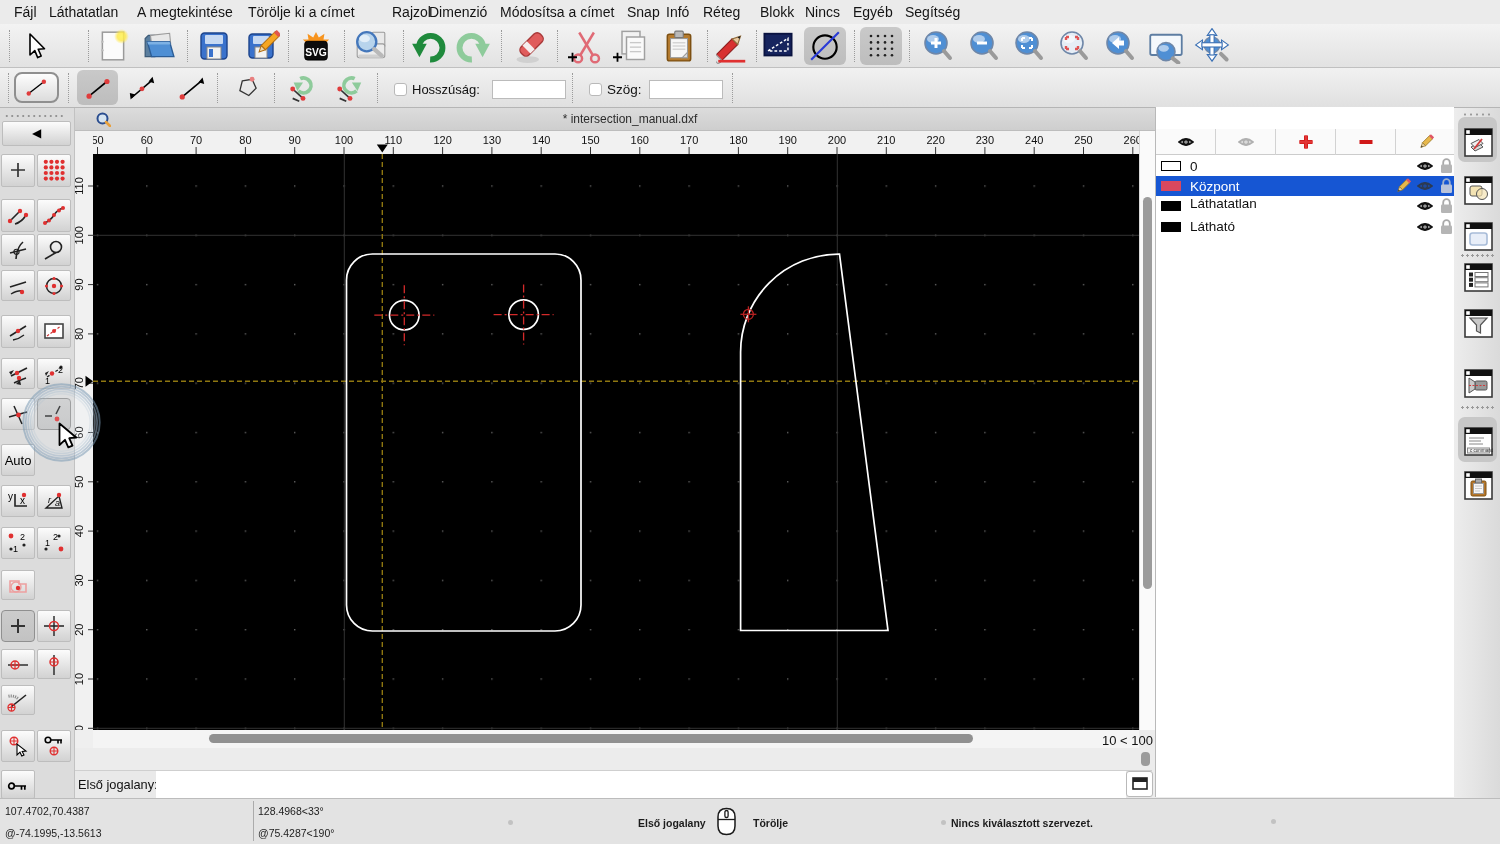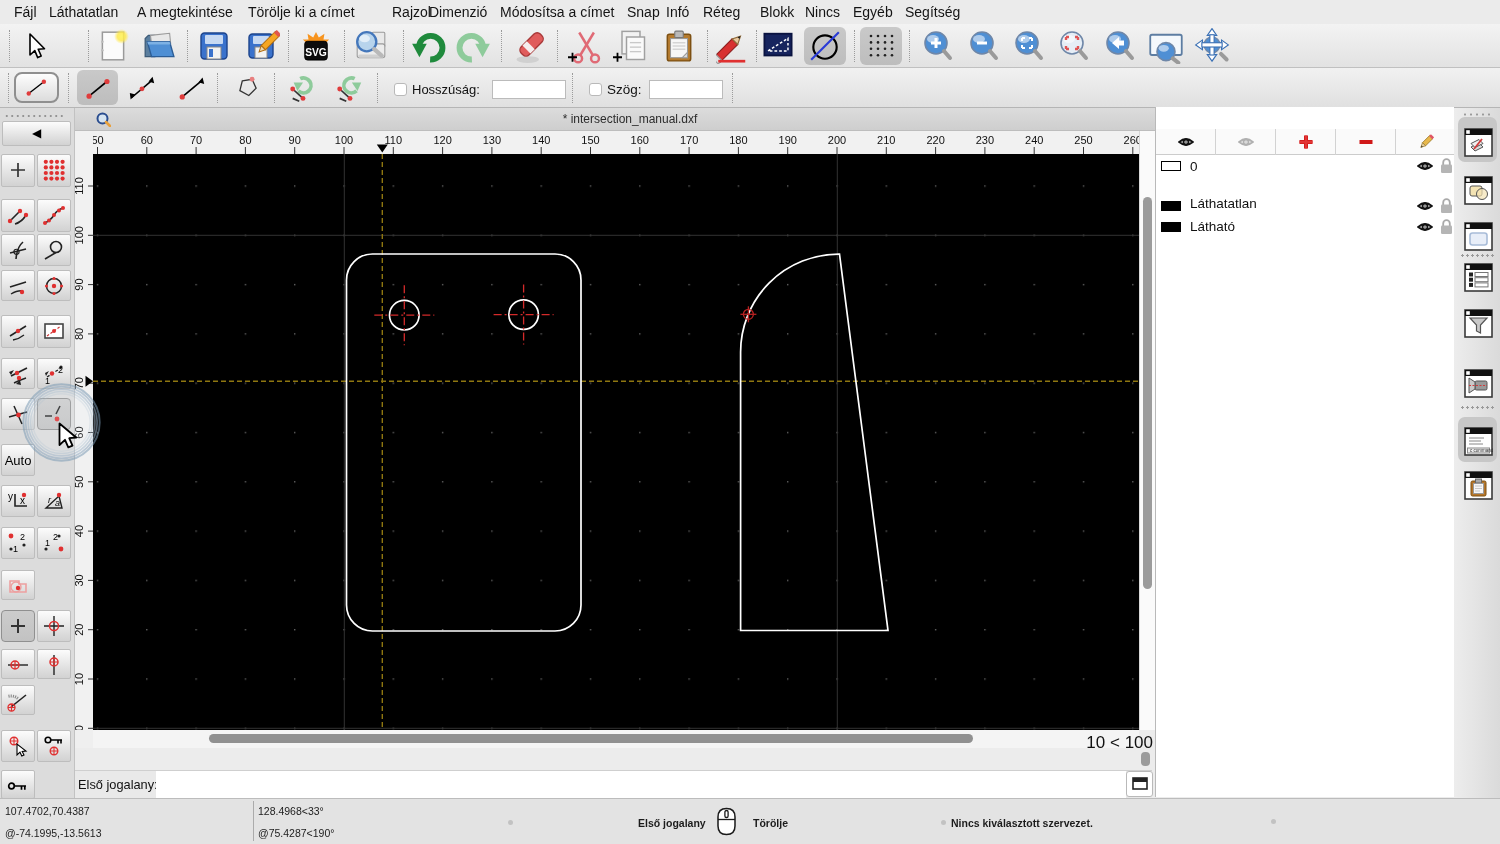--- a/index.html
+++ b/index.html
@@ -22,21 +22,21 @@
 #hruler{left:93px;top:131px;width:1046px;height:23px;background:#f1f1f1}
 #vruler{left:75px;top:131px;width:18px;height:599px;background:#f1f1f1}
 #canvas{left:93px;top:154px;width:1046px;height:576px;background:#000}
 
 #vscroll{left:1139px;top:131px;width:16px;height:617px;background:#fafafa;border-left:1px solid #d8d8d8}
 #vthumb{left:1143px;top:197px;width:9px;height:392px;background:#9b9b9b;border-radius:4.5px}
 #hscroll{left:93px;top:730px;width:1046px;height:18px;background:#f4f4f4}
 #hthumb{left:209px;top:734px;width:764px;height:9px;background:#909090;border-radius:4.5px}
 #cornerbl{left:75px;top:730px;width:18px;height:18px;background:#efefef}
 #cornerbr{left:1139px;top:730px;width:16px;height:18px;background:#ececec}
-#zoomlbl{left:1040px;top:733px;width:113px;height:15px;font-size:17px;color:#111;text-align:right}
+#zoomlbl{left:1040px;top:733px;width:113px;height:15px;font-size:13px;color:#111;text-align:right}
 
 #cmdrow{left:75px;top:747px;width:1077px;height:23px;background:#fff;border-top:1px solid #c2c2c2;font-size:13px;color:#1a1ad4}
 #cmdscroll{left:1141px;top:752px;width:9px;height:14px;background:#9b9b9b;border-radius:4px}
 #elsorow{left:75px;top:770px;width:1077px;height:28px;background:#e9e9e9;border-top:1px solid #cfcfcf;font-size:12.8px;color:#111}
 #elsoinput{left:156px;top:771px;width:970px;height:27px;background:#fff}
 #elsobtn{left:1126px;top:771px;width:27px;height:26px;background:#fff;border:1px solid #b9b9b9;border-radius:3px}
 
 #rpanel{left:1155px;top:107px;width:299px;height:690px;background:#fff;border-left:1px solid #b9b9b9}
 #rphead{left:0;top:0;width:298px;height:22px;background:linear-gradient(180deg,#f0f0f0,#dfdfdf);border-bottom:1px solid #c6c6c6;font-size:12.5px;color:#333}
 #rptools{left:0;top:22px;width:298px;height:26px;background:#fafafa;border-bottom:1px solid #cccccc}
@@ -735,20 +735,41 @@
         <svg style="position:absolute;left:261px;top:2px" width="16" height="16" viewBox="0 0 16 16">
           <path d="M1.2 8 Q8 2.2 14.8 8 Q8 13.8 1.2 8 Z" fill="none" stroke="#111" stroke-width="1.9"></path>
           <circle cx="8" cy="8" r="2.5" fill="none" stroke="#111" stroke-width="1.9"></circle>
           <circle cx="8" cy="8" r="0.8" fill="#111"></circle>
         </svg>
         <svg style="position:absolute;left:284px;top:2px" width="13" height="16" viewBox="0 0 13 16">
           <path d="M3.2 7 L3.2 4.5 A 3.3 3.3 0 0 1 9.8 4.5 L9.8 7" fill="none" stroke="#a9a9a9" stroke-width="1.8"></path>
           <rect x="1" y="6.5" width="11" height="8.5" rx="1.2" fill="#b5b5b5"></rect>
         </svg>
       </div>
+      <div class="lrow" style="top:69.2px;background:#1656d3;color:#fff;">
+        <div class="swatch" style="background:#d9485e;"></div>
+        <span style="position:absolute;left:34px;top:2.5px">Központ</span>
+        <svg style="position:absolute;left:239px;top:2px" width="16" height="16" viewBox="0 0 16 16">
+          <g transform="rotate(45 8 8)">
+            <rect x="6" y="0.5" width="4.4" height="10.5" fill="#e8b84b" stroke="#9a7a28" stroke-width="0.8"></rect>
+            <rect x="6" y="-1" width="4.4" height="2.6" fill="#e05565"></rect>
+            <polygon points="6,11 10.4,11 8.2,15.5" fill="#e8cfa0" stroke="#9a7a28" stroke-width="0.7"></polygon>
+            <polygon points="7.4,13.6 9.2,13.6 8.2,15.5" fill="#333"></polygon>
+          </g>
+        </svg>
+        <svg style="position:absolute;left:261px;top:2px" width="16" height="16" viewBox="0 0 16 16">
+          <path d="M1.2 8 Q8 2.2 14.8 8 Q8 13.8 1.2 8 Z" fill="none" stroke="#2c3a52" stroke-width="1.9"></path>
+          <circle cx="8" cy="8" r="2.5" fill="none" stroke="#2c3a52" stroke-width="1.9"></circle>
+          <circle cx="8" cy="8" r="0.8" fill="#2c3a52"></circle>
+        </svg>
+        <svg style="position:absolute;left:284px;top:2px" width="13" height="16" viewBox="0 0 13 16">
+          <path d="M3.2 7 L3.2 4.5 A 3.3 3.3 0 0 1 9.8 4.5 L9.8 7" fill="none" stroke="#9fb0cc" stroke-width="1.8"></path>
+          <rect x="1" y="6.5" width="11" height="8.5" rx="1.2" fill="#b9c3da"></rect>
+        </svg>
+      </div>
       <div class="lrow" style="top:89.4px;">
         <div class="swatch" style="background:#000000;"></div>
         <span style="position:absolute;left:34px;top:0">Láthatatlan</span>
         <svg style="position:absolute;left:261px;top:2px" width="16" height="16" viewBox="0 0 16 16">
           <path d="M1.2 8 Q8 2.2 14.8 8 Q8 13.8 1.2 8 Z" fill="none" stroke="#111" stroke-width="1.9"></path>
           <circle cx="8" cy="8" r="2.5" fill="none" stroke="#111" stroke-width="1.9"></circle>
           <circle cx="8" cy="8" r="0.8" fill="#111"></circle>
         </svg>
         <svg style="position:absolute;left:284px;top:2px" width="13" height="16" viewBox="0 0 13 16">
           <path d="M3.2 7 L3.2 4.5 A 3.3 3.3 0 0 1 9.8 4.5 L9.8 7" fill="none" stroke="#a9a9a9" stroke-width="1.8"></path>

